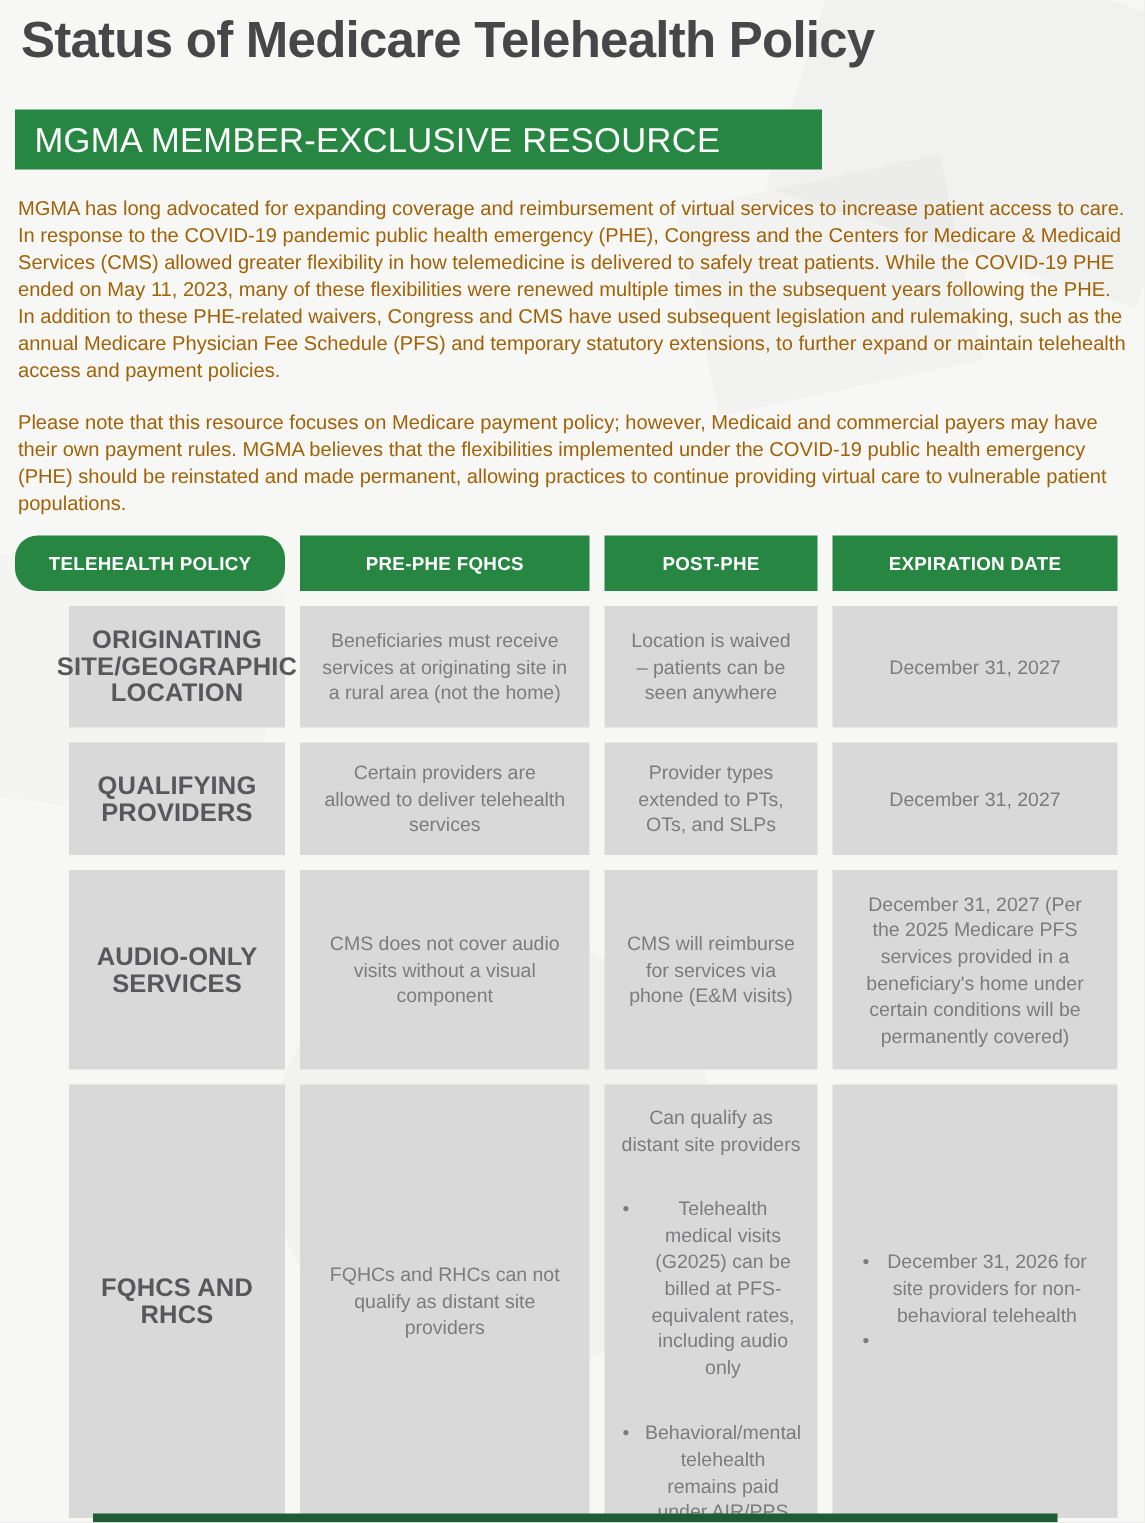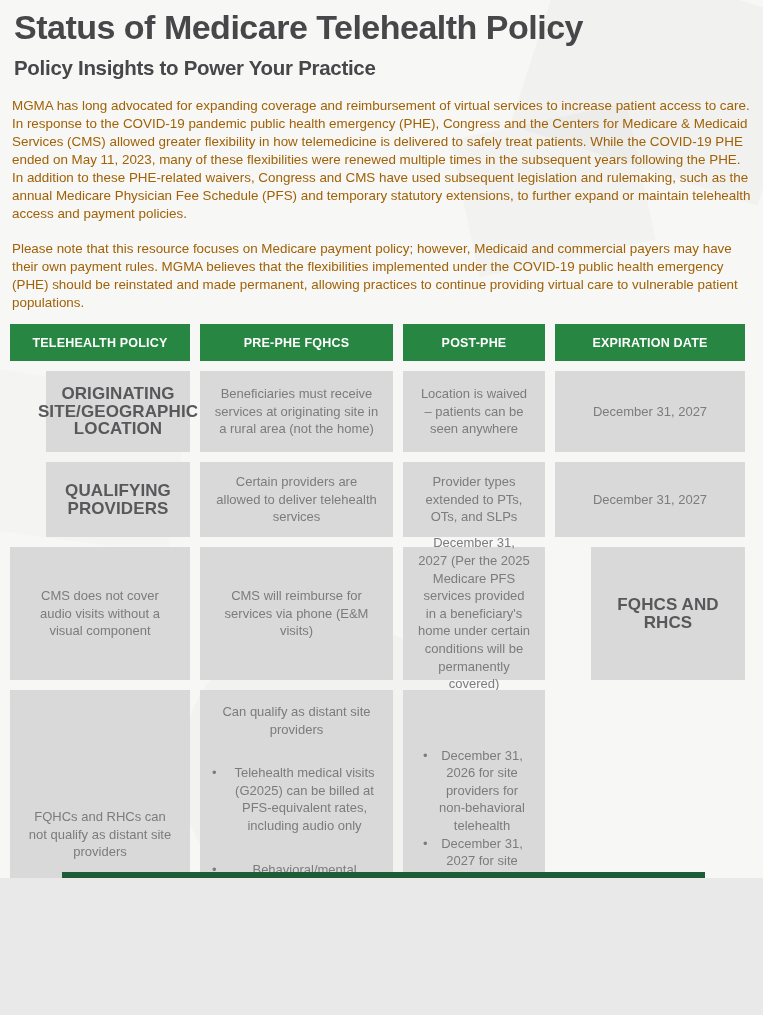--- a/index.html
+++ b/index.html
@@ -1,19 +1,19 @@
 <!DOCTYPE html>
 <html><head>
 <meta charset="utf-8">
 <style>
   * { margin:0; padding:0; box-sizing:border-box; }
   html,body { background:#e9e9e9; }
   body { font-family:"Liberation Sans","DejaVu Sans",sans-serif; }
   .page {
-    position:relative; width:763px; height:878px; margin:0 auto;
+    position:relative; width:763px; height:1015px; margin:0 auto;
     background:#f7f7f6; overflow:hidden;
   }
   
   .decor { position:absolute; background:rgba(110,110,110,0.045); pointer-events:none; }
   .decor.d1 { width:260px; height:190px; right:-30px; top:-20px; transform:rotate(18deg); }
   .decor.d2 { width:180px; height:140px; right:120px; top:120px; transform:rotate(-12deg); background:rgba(110,110,110,0.03); }
   .decor.d3 { width:300px; height:300px; border-radius:50%; left:180px; top:620px; background:rgba(110,110,110,0.035); }
   .decor.d4 { width:220px; height:160px; left:-40px; top:380px; transform:rotate(8deg); background:rgba(110,110,110,0.025); }
 
   .page-title {
@@ -70,43 +70,46 @@
 </head>
 <body>
 
 <div class="page">
   <div class="decor d1"></div>
   <div class="decor d2"></div>
   <div class="decor d3"></div>
   <div class="decor d4"></div>
 
   <h1 class="page-title">Status of Medicare Telehealth Policy</h1>
-  <h2 class="page-subtitle">Policy Insights to Power Your Practice</h2>
 
+  <div class="banner accent-bg" style="background: rgb(39, 135, 66);">
+    <span>MGMA MEMBER-EXCLUSIVE RESOURCE</span>
+  </div>
 
   <p class="body-para">MGMA has long advocated for expanding coverage and reimbursement of virtual services to increase patient access to care. In response to the COVID-19 pandemic public health emergency (PHE), Congress and the Centers for Medicare &amp; Medicaid Services (CMS) allowed greater flexibility in how telemedicine is delivered to safely treat patients. While the COVID-19 PHE ended on May 11, 2023, many of these flexibilities were renewed multiple times in the subsequent years following the PHE. In addition to these PHE-related waivers, Congress and CMS have used subsequent legislation and rulemaking, such as the annual Medicare Physician Fee Schedule (PFS) and temporary statutory extensions, to further expand or maintain telehealth access and payment policies.</p>
   <p class="body-para second">Please note that this resource focuses on Medicare payment policy; however, Medicaid and commercial payers may have their own payment rules. MGMA believes that the flexibilities implemented under the COVID-19 public health emergency (PHE) should be reinstated and made permanent, allowing practices to continue providing virtual care to vulnerable patient populations.</p>
 
   <div class="policy-table">
 
-    <div class="th accent-bg" style="background: rgb(39, 135, 66);">TELEHEALTH POLICY</div>
+    <div class="th accent-bg" style="background: rgb(39, 135, 66); border-radius: 15px;">TELEHEALTH POLICY</div>
     <div class="th accent-bg" style="background: rgb(39, 135, 66);">PRE-PHE FQHCS</div>
     <div class="th accent-bg" style="background: rgb(39, 135, 66);">POST-PHE</div>
     <div class="th accent-bg" style="background: rgb(39, 135, 66);">EXPIRATION DATE</div>
 
     <div class="td label">ORIGINATING SITE/GEOGRAPHIC LOCATION</div>
     <div class="td">Beneficiaries must receive services at originating site in a rural area (not the home)</div>
     <div class="td">Location is waived – patients can be seen anywhere</div>
     <div class="td">December 31, 2027</div>
 
     <div class="td label">QUALIFYING PROVIDERS</div>
     <div class="td">Certain providers are allowed to deliver telehealth services</div>
     <div class="td">Provider types extended to PTs, OTs, and SLPs</div>
     <div class="td">December 31, 2027</div>
 
+    <div class="td label">AUDIO-ONLY SERVICES</div>
     <div class="td">CMS does not cover audio visits without a visual component</div>
     <div class="td">CMS will reimburse for services via phone (E&amp;M visits)</div>
     <div class="td">December 31, 2027 (Per the 2025 Medicare PFS services provided in a beneficiary's home under certain conditions will be permanently covered)</div>
 
     <div class="td label">FQHCS AND RHCS</div>
     <div class="td">FQHCs and RHCs can not qualify as distant site providers</div>
     <div class="td top-align">
       <div class="cell-intro">Can qualify as distant site providers</div>
       <div class="bullet-list spaced">
         <div class="bullet-item">
@@ -120,20 +123,19 @@
       </div>
     </div>
     <div class="td">
       <div class="bullet-list expiration-bullets">
         <div class="bullet-item">
           <span class="bullet-marker">•</span>
           <span class="bullet-text">December 31, 2026 for site providers for non-behavioral telehealth</span>
         </div>
         <div class="bullet-item">
           <span class="bullet-marker">•</span>
-          <span class="bullet-text">December 31, 2027 for site providers for behavioral health</span>
         </div>
       </div>
     </div>
   </div>
 
   <div class="footer-bar" style="background: rgb(29, 92, 53);"></div>
 </div>
 
 </body></html>

